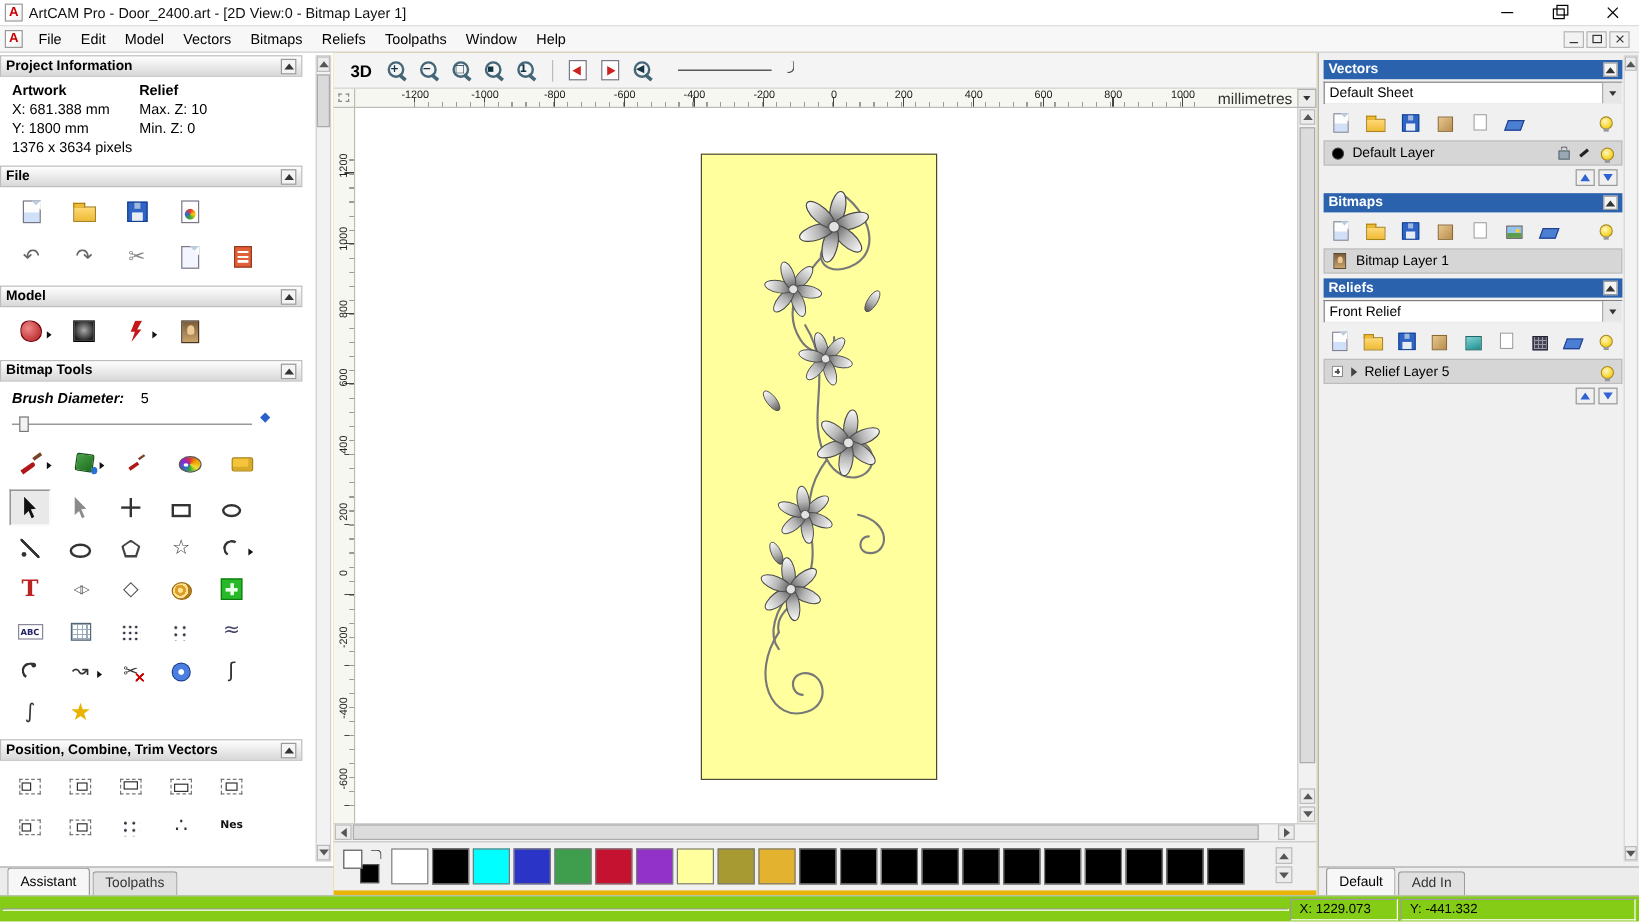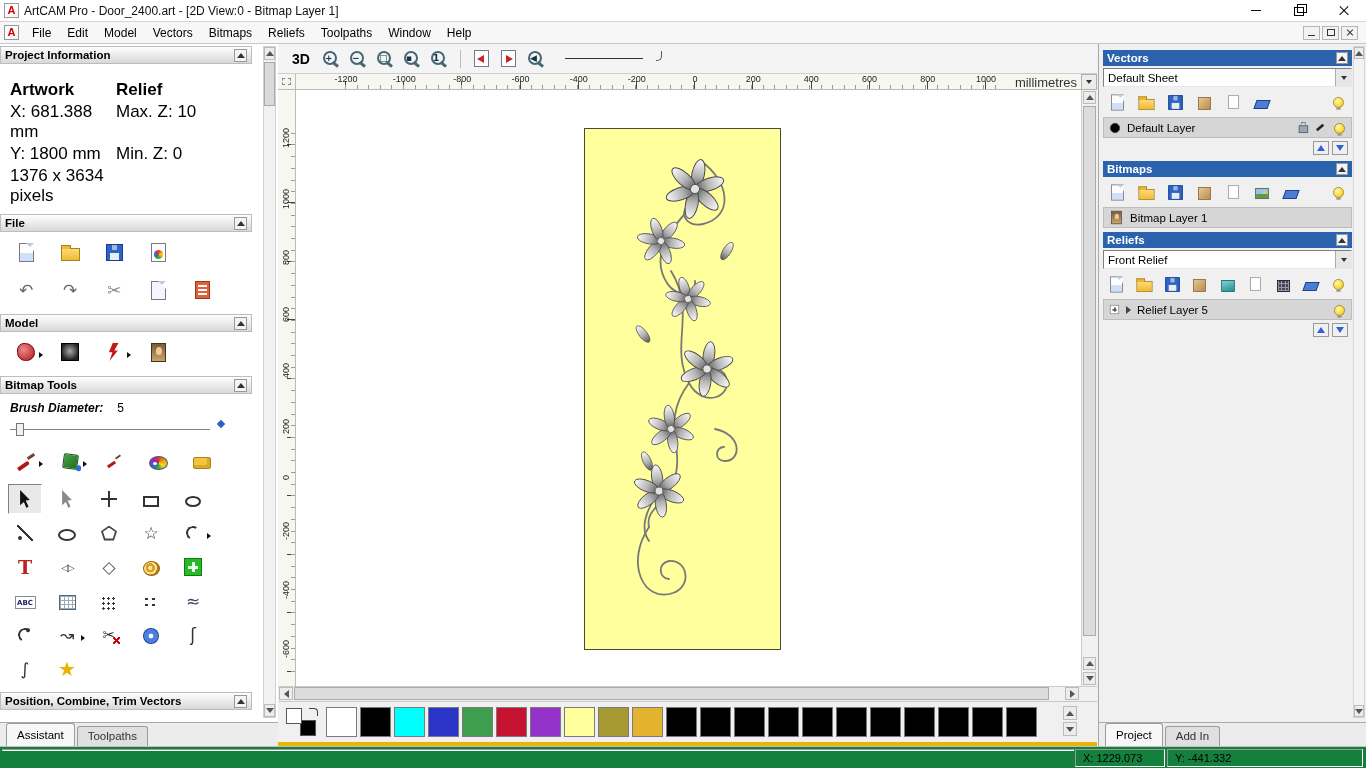--- a/index.html
+++ b/index.html
@@ -36,21 +36,21 @@
   
   #left-panel{position:absolute;left:0;top:44px;width:281px;height:702px;background:#fff;border-right:1px solid #a8a8a8}
   #lp-content{position:absolute;inset:0 0 24px 0;overflow:hidden;padding-right:22px}
   .lp-header{height:18px;margin-top:6px;background:linear-gradient(#fefefe,#d8d8d8);
     border:1px solid #bdbdbd;display:flex;align-items:center;padding:0 4px;width:252px}
   .lp-header:first-child{margin-top:2px}
   .lp-header-label{font-weight:bold;font-size:11.5px}
   .collapse-btn{margin-left:auto;width:13px;height:13px;background:#f4f4f4;border:1px solid #999;
     display:flex;align-items:center;justify-content:center}
   .collapse-btn::before{content:"";border-bottom:5px solid #333;border-left:4px solid transparent;border-right:4px solid transparent}
-  .proj-grid{display:grid;grid-template-columns:106px 1fr;padding:16px 0 2px 10px;row-gap:2px;font-size:17px;width:252px}
+  .proj-grid{display:grid;grid-template-columns:106px 1fr;padding:4px 0 2px 10px;row-gap:2px;font-size:12px;width:252px}
   .b{font-weight:bold}
   .icon-row{display:flex;gap:12px;padding:5px 0 3px 10px;width:252px}
   .cell{width:32px;height:30px;display:flex;align-items:center;justify-content:center;position:relative;border:1px solid transparent}
   .cell[data-pressed="1"]{background:#e9e9e9;border:1px solid;border-color:#808080 #fff #fff #808080}
   .cell[data-dd="1"]::after{content:"";position:absolute;right:-2px;bottom:8px;
     border-left:4px solid #111;border-top:3px solid transparent;border-bottom:3px solid transparent}
   .tool-grid{display:grid;grid-template-columns:repeat(5,42px);grid-auto-rows:34px;padding:3px 0 0 8px;width:252px}
   .tool-grid .cell{width:34px;height:30px;margin-top:2px}
   .brush-row{display:flex;align-items:baseline;gap:14px;padding:7px 0 0 10px;width:252px}
   .brush-label{font-weight:bold;font-style:italic;font-size:12px}
@@ -153,22 +153,22 @@
   .btn-arrow{width:16px;height:14px;background:#f0f0f0;border:1px solid #999;display:flex;align-items:center;justify-content:center}
   .btn-arrow.up::before{content:"";border-bottom:6px solid #2f63d4;border-left:4px solid transparent;border-right:4px solid transparent}
   .btn-arrow.down::before{content:"";border-top:6px solid #2f63d4;border-left:4px solid transparent;border-right:4px solid transparent}
   .chev{width:0;height:0;border-left:5px solid #444;border-top:4px solid transparent;border-bottom:4px solid transparent}
   #rp-scroll{position:absolute;right:1px;top:2px;bottom:28px;width:12px;background:#f3f3f3;border:1px solid #d5d5d5}
   #rp-scroll .sb-btn{position:absolute;left:0;width:10px;height:12px}
   #rp-scroll .sb-up{top:0}
   #rp-scroll .sb-down{bottom:0}
 
   
-  #statusbar{position:absolute;left:0;bottom:0;width:1366px;height:22px;background:#15803d;
-    border-top:1px solid #c0c0c0;display:flex;align-items:flex-start;padding:2px 2px}
+  #statusbar{position:absolute;left:0;bottom:0;width:1366px;height:22px;background:#84cc16;
+    border-top:1px solid #c0c0c0;display:flex;align-items:center;padding:2px 2px}
   .sb-cell{border:1px solid;border-color:#9a9a9a #fff #fff #9a9a9a;margin:0 1px;padding:1px 7px;font-size:11px;line-height:14px}
   .sb-fill{flex:1;border:1px solid;border-color:#9a9a9a #fff #fff #9a9a9a}
   .sb-x{width:90px}.sb-y{width:196px}
 
   
   .shp{position:relative;display:inline-block;font-family:"DejaVu Sans",sans-serif;font-size:17px;line-height:1.3;color:#333;text-align:center}
   .rp-icons .shp,.rp-layer .shp{transform:scale(.85)}
   .shp[data-shape^="page"]{width:15px;height:19px;background:#fdfdfd;border:1px solid #778}
   .shp[data-shape^="page"]::after{content:"";position:absolute;top:-1px;right:-1px;border:4px solid;border-color:#bcd #fff transparent transparent}
   .shp[data-shape="page-blue"]{box-shadow:inset 0 -8px #cfe0f8}
@@ -987,21 +987,21 @@
       <span class="sb-btn sb-up">
           <span class="tri-up"></span>
         </span>
       <span class="sb-btn sb-down">
           <span class="tri-down"></span>
         </span>
     </div>
 
     <div class="tabstrip">
 
-        <span class="tab" data-active="1">Project</span>
+        <span class="tab" data-active="1">Default</span>
 
         <span class="tab">Add In</span>
       </div>
   </aside>
 
   <footer id="statusbar">
     <div class="sb-fill"></div>
     <div class="sb-cell sb-x">X: 1229.073</div>
     <div class="sb-cell sb-y">Y: -441.332</div>
   </footer>

